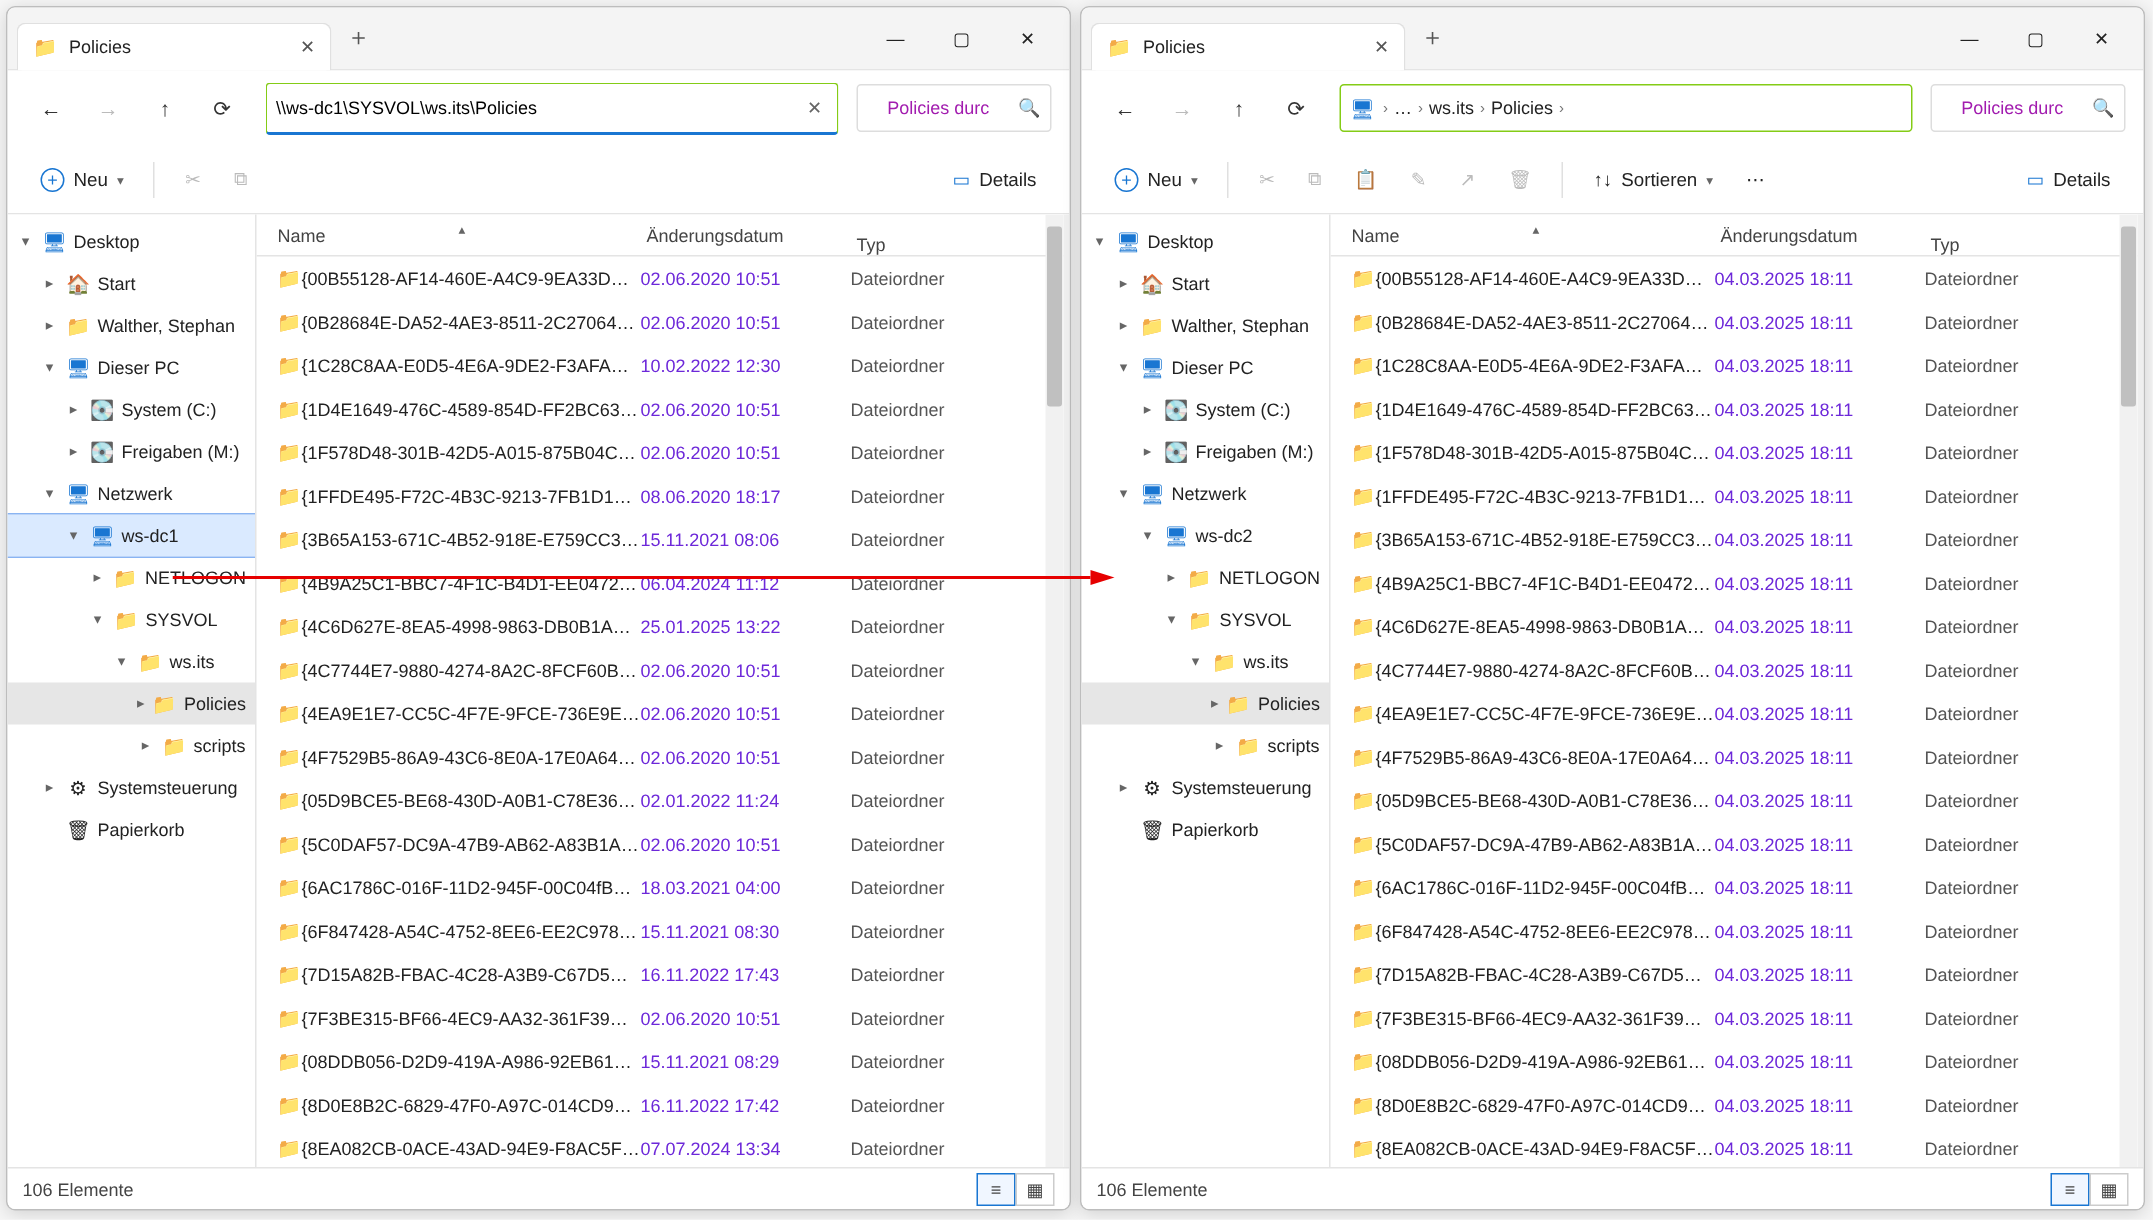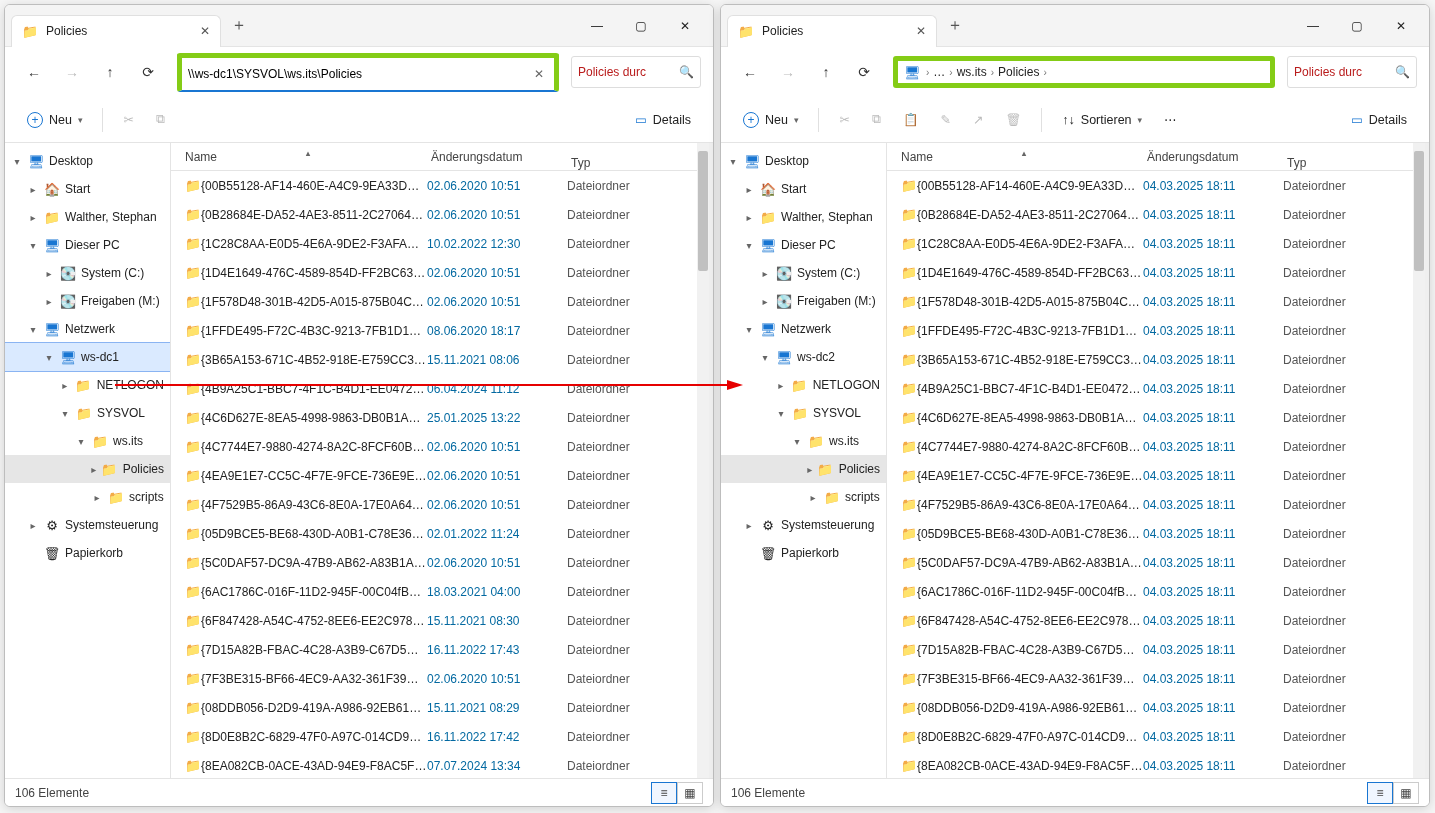--- a/index.html
+++ b/index.html
@@ -57,21 +57,21 @@
     gap: 4px;
     padding: 0 12px;
     flex-shrink: 0;
     background: #fff;
   }
   .nav-btn { width: 34px; height: 34px; display: flex; align-items: center; justify-content: center; cursor: pointer; border-radius: 4px; font-size: 14px; color: #333; }
   .nav-btn.dis { color: #bbb; cursor: default; }
   .pathbox {
     flex: 1;
     height: 32px;
-    border: 5px solid #84cc16;
+    border: 1px solid #84cc16;
     border-radius: 3px;
     display: flex;
     align-items: center;
     margin: 0 8px;
     padding: 0 6px;
     font-size: 12px;
     background: #fff;
     position: relative;
   }
   .pathbox.editing { border-bottom: 2px solid #1976d2; flex-direction: column; align-items: stretch; padding: 0; height: auto; z-index: 50; }
@@ -94,23 +94,24 @@
   .crumb { display: flex; align-items: center; gap: 4px; padding: 2px; cursor: pointer; }
   .crumb-sep { color: #777; font-size: 10px; padding: 0 2px; }
   .searchbox {
     width: 130px;
     height: 32px;
     border: 1px solid #ddd;
     border-radius: 3px;
     display: flex;
     align-items: center;
     font-size: 12px;
-    color: #b91c1c;
+    color: #a21caf;
     padding: 0 6px;
     gap: 6px;
+    text-align: center;
   }
   .searchbox .ph { flex: 1; overflow: hidden; white-space: nowrap; }
   .toolbar {
     height: 46px;
     display: flex;
     align-items: center;
     gap: 6px;
     padding: 0 14px;
     border-bottom: 1px solid #e4e4e4;
     flex-shrink: 0;
@@ -168,21 +169,21 @@
   .row {
     height: 29px;
     display: flex;
     align-items: center;
     padding-left: 14px;
     cursor: pointer;
     font-size: 12px;
   }
   .row .ico { flex-shrink: 0; }
   .row .name { width: 226px; white-space: nowrap; overflow: hidden; text-overflow: ellipsis; }
-  .row .date { width: 140px; color: #0369a1; }
+  .row .date { width: 140px; color: #6d28d9; }
   .row .type { flex: 1; color: #555; }
   .statusbar {
     height: 28px;
     border-top: 1px solid #e4e4e4;
     display: flex;
     align-items: center;
     padding: 0 10px;
     font-size: 12px;
     color: #444;
     flex-shrink: 0;

